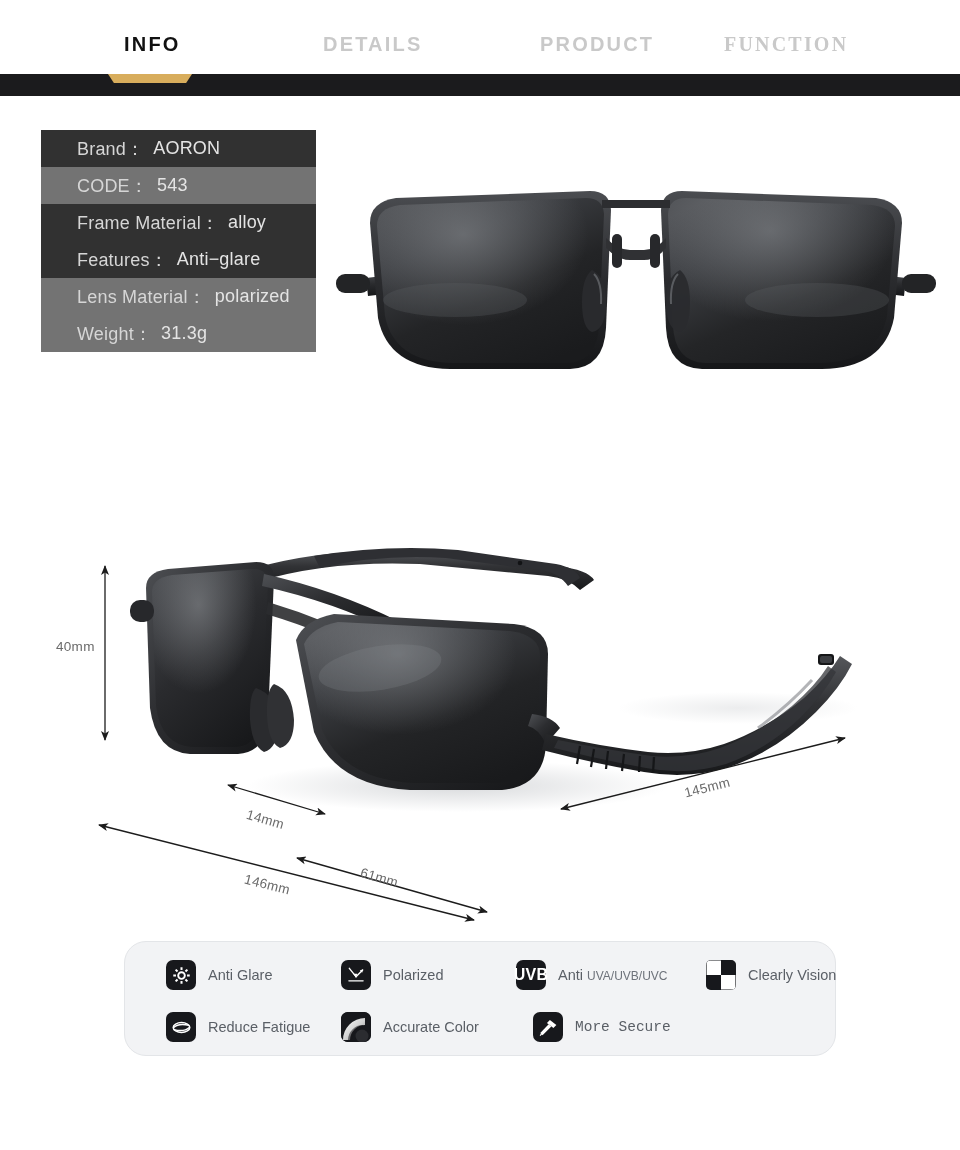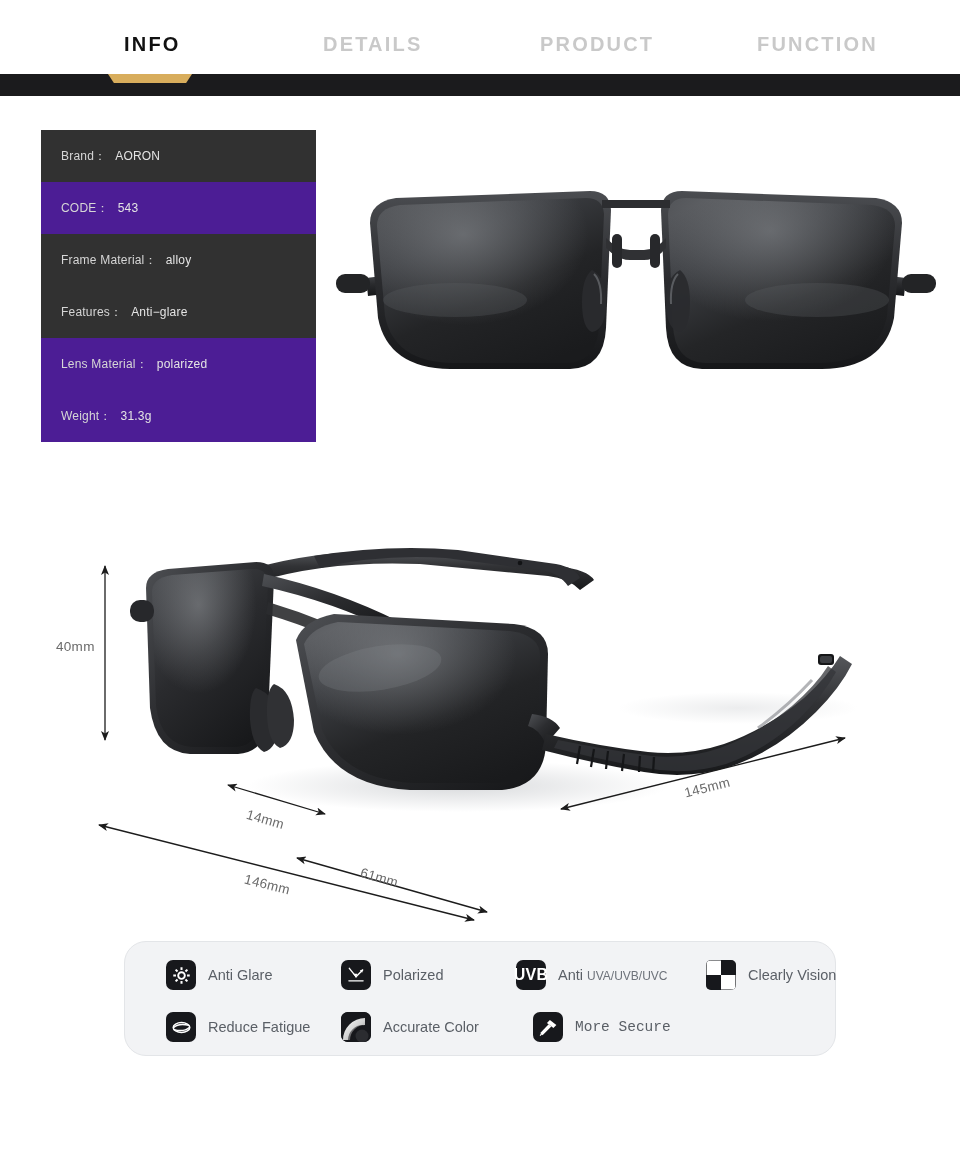--- a/index.html
+++ b/index.html
@@ -22,26 +22,26 @@
   .darkbar{position:absolute;left:0;top:74px;width:960px;height:22px;background:#1b1b1d;}
   .tabmark{
     position:absolute;top:74px;left:108px;width:84px;height:9px;
     background:#d8ad5c;
     clip-path:polygon(0 0,100% 0,93% 100%,7% 100%);
   }
 
   
   .spectable{position:absolute;left:41px;top:130px;width:275px;}
   .specrow{
-    height:52px;display:flex;align-items:center;
-    padding-left:20px;box-sizing:border-box;
-    font-size:12px;color:#d6d6d6;letter-spacing:.2px;
+    height:37px;display:flex;align-items:center;
+    padding-left:36px;box-sizing:border-box;
+    font-size:18px;color:#d6d6d6;letter-spacing:.2px;
   }
   .specrow.odd{background:#313131;}
-  .specrow.even{background:#4c1d95;}
+  .specrow.even{background:#737373;}
   .specrow .k{color:#d6d6d6;}
   .specrow .v{color:#e4e4e4;margin-left:9px;}
 
   
   .shot-front{position:absolute;left:330px;top:178px;width:612px;height:205px;}
   .shot-angle{position:absolute;left:128px;top:528px;width:745px;height:295px;}
   svg{display:block;overflow:visible;}
 
   
   .dims{position:absolute;left:0;top:520px;width:884px;height:420px;}
@@ -70,21 +70,21 @@
 </head>
 <body>
 
 <div class="page">
 
   <div class="tabbar">
     <div class="tabs">
       <div class="tab active" style="left:124px;">INFO</div>
       <div class="tab" style="left:323px;">DETAILS</div>
       <div class="tab" style="left:540px;">PRODUCT</div>
-      <div class="tab" style="left:757px;">FUNCTION</div>
+      <div class="tab" style="left:724px;font-family:Liberation Serif, serif;">FUNCTION</div>
     </div>
   </div>
   <div class="darkbar"></div>
   <div class="tabmark"></div>
 
   <div class="spectable">
     <div class="specrow odd">
       <span class="k">Brand：</span>
       <span class="v">AORON</span>
     </div>

